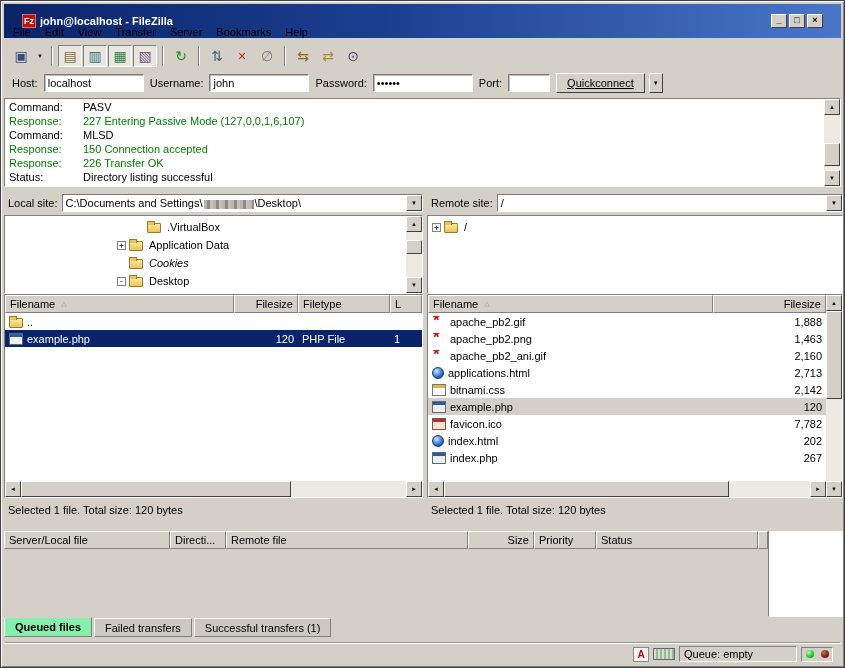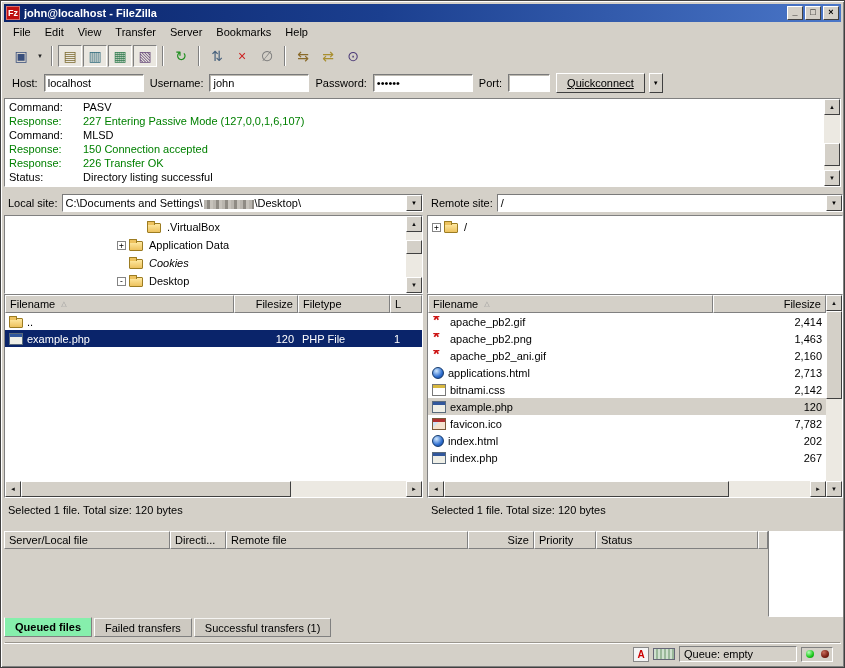--- a/index.html
+++ b/index.html
@@ -2,22 +2,22 @@
 <html><head>
 <meta charset="utf-8">
 <style>
   *{margin:0;padding:0;box-sizing:border-box;}
   html,body{background:#808080;}
   #window{position:relative;width:845px;height:668px;background:#d4d0c8;border:1px solid #404040;
     box-shadow:inset 1px 1px 0 #fff,inset -1px -1px 0 #808080;
     font-family:"Liberation Sans",sans-serif;font-size:11px;color:#000;overflow:hidden;}
 
   
-  #titlebar{position:absolute;left:3px;top:3px;right:3px;height:18px;display:flex;align-items:center;
-    background:linear-gradient(90deg,#0a246a 0%,#1b3f8f 45%,#4a76c8 100%);color:#fff;padding:0 2px;}
+  #titlebar{position:absolute;left:3px;top:3px;right:3px;height:34px;display:flex;align-items:center;
+    background:linear-gradient(90deg,#0a246a 0%,#1b3f8f 45%,#4a76c8 100%);color:#fff;padding:0 18px;}
   #app-logo{width:14px;height:14px;background:#bf1010;color:#fff;font-weight:bold;font-size:9px;line-height:13px;
     text-align:center;margin-right:4px;flex:0 0 auto;border:1px solid rgba(255,255,255,.4);}
   #title-text{font-weight:bold;flex:1;white-space:nowrap;overflow:hidden;}
   .win-btns{display:flex;gap:2px;flex:0 0 auto;}
   .wbtn{width:16px;height:14px;background:#d4d0c8;border:1px solid;border-color:#fff #404040 #404040 #fff;
     color:#000;font-size:9px;line-height:11px;text-align:center;font-weight:bold;}
 
   
   #menubar{position:absolute;left:3px;top:21px;right:3px;height:20px;display:flex;align-items:center;padding-left:2px;}
   .menu-item{padding:3px 7px;}
@@ -367,21 +367,21 @@
           <div class="hcell rc1 num">
             <span class="hlabel">Filesize</span>
           </div>
         </div>
       <div id="remoterows" class="lrows">
           <div class="frow">
             <span class="fcell rc0">
               <span class="icon icon-apache"></span>
               <span class="fname">apache_pb2.gif</span>
             </span>
-            <span class="fcell rc1 num">2,414</span>
+            <span class="fcell rc1 num">1,888</span>
           </div>
           <div class="frow">
             <span class="fcell rc0">
               <span class="icon icon-apache"></span>
               <span class="fname">apache_pb2.png</span>
             </span>
             <span class="fcell rc1 num">1,463</span>
           </div>
           <div class="frow">
             <span class="fcell rc0">

